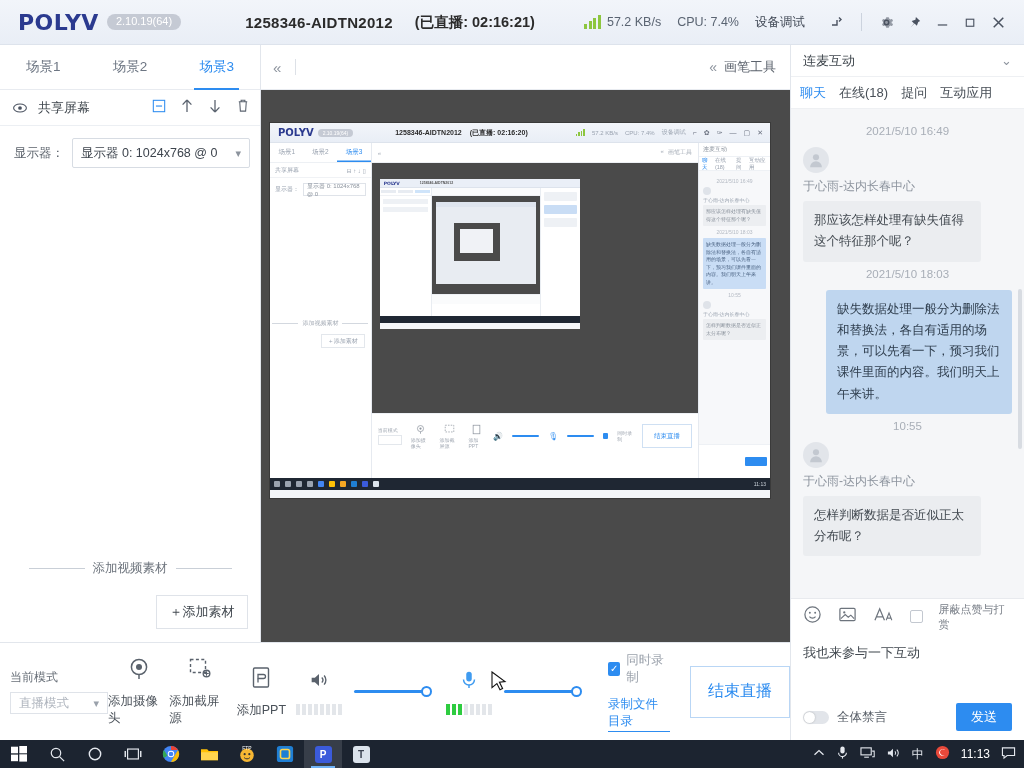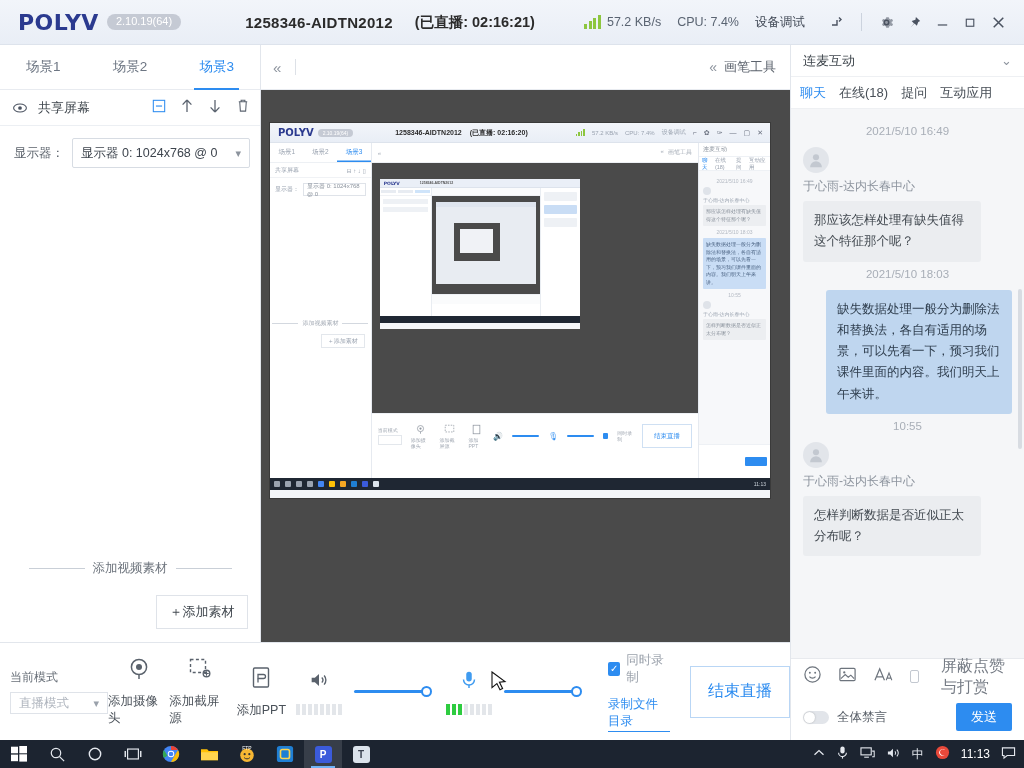--- a/index.html
+++ b/index.html
@@ -262,21 +262,21 @@
     background:#ebedf0; color:#41484f; font-size: 12.5px; line-height: 1.7;
     padding: 9px 11px; border-radius: 3px; max-width: 178px;
   }
   .c-msg.me { display:flex; justify-content:flex-end; }
   .c-bubble.me { background:#bfd6ef; color:#2e3d4d; max-width: 186px; }
   .chat-scroll { position:absolute; right:2px; top:180px; width:4px; height:160px; background:#d8dce2; border-radius:2px;}
   .chat-toolrow {
     height: 36px; display:flex; align-items:center; gap: 16px; padding: 0 12px;
     border-top: 1px solid #e8eaee; color:#6d747d;
   }
-  .shield { margin-left:auto; display:flex; align-items:center; gap:22px; font-size:16px; color:#777d86;}
+  .shield { margin-left:auto; display:flex; align-items:center; gap:16px; font-size:11px; color:#777d86;}
   .shield .box { width:13px; height:13px; border:1px solid #c3c8d0; border-radius:2px; background:#fff;}
   .chat-input { height: 60px; padding: 10px 12px; font-size: 13px; color:#41484f; }
   .chat-foot { height: 46px; display:flex; align-items:center; padding: 0 12px; }
   .toggle { width: 26px; height: 13px; border-radius: 7px; background:#e2e5ea; position:relative; margin-right:8px;}
   .toggle::after{content:"";position:absolute;left:1px;top:1px;width:11px;height:11px;border-radius:50%;background:#fff;box-shadow:0 0 2px rgba(0,0,0,.25);}
   .foot-label { font-size:12.5px; color:#555c65;}
   .send-btn { margin-left:auto; width:56px; height:28px; background:#2d8cf0; color:#fff; font-size:13px; display:flex; align-items:center; justify-content:center; border-radius:2px;}
 
   
   .taskbar {
@@ -750,20 +750,21 @@
         <svg width="21" height="19" viewBox="0 0 22 20">
             <path d="M2 16L7 4l5 12M3.7 12.4h6.6" stroke="#6d747d" stroke-width="1.3" fill="none"></path>
             <path d="M13.8 16l3-7.6L19.8 16M14.8 13.8h4" stroke="#6d747d" stroke-width="1.1" fill="none"></path>
           </svg>
       </span>
       <span class="shield">
         <span class="box"></span>
         <span>屏蔽点赞与打赏</span>
       </span>
     </div>
+    <div class="chat-input">我也来参与一下互动</div>
     <div class="chat-foot">
       <span class="toggle"></span>
       <span class="foot-label">全体禁言</span>
       <span class="send-btn">发送</span>
     </div>
   </div>
 
   <div class="taskbar">
     <div class="tb-item">
       <svg width="16" height="16" viewBox="0 0 16 16">

